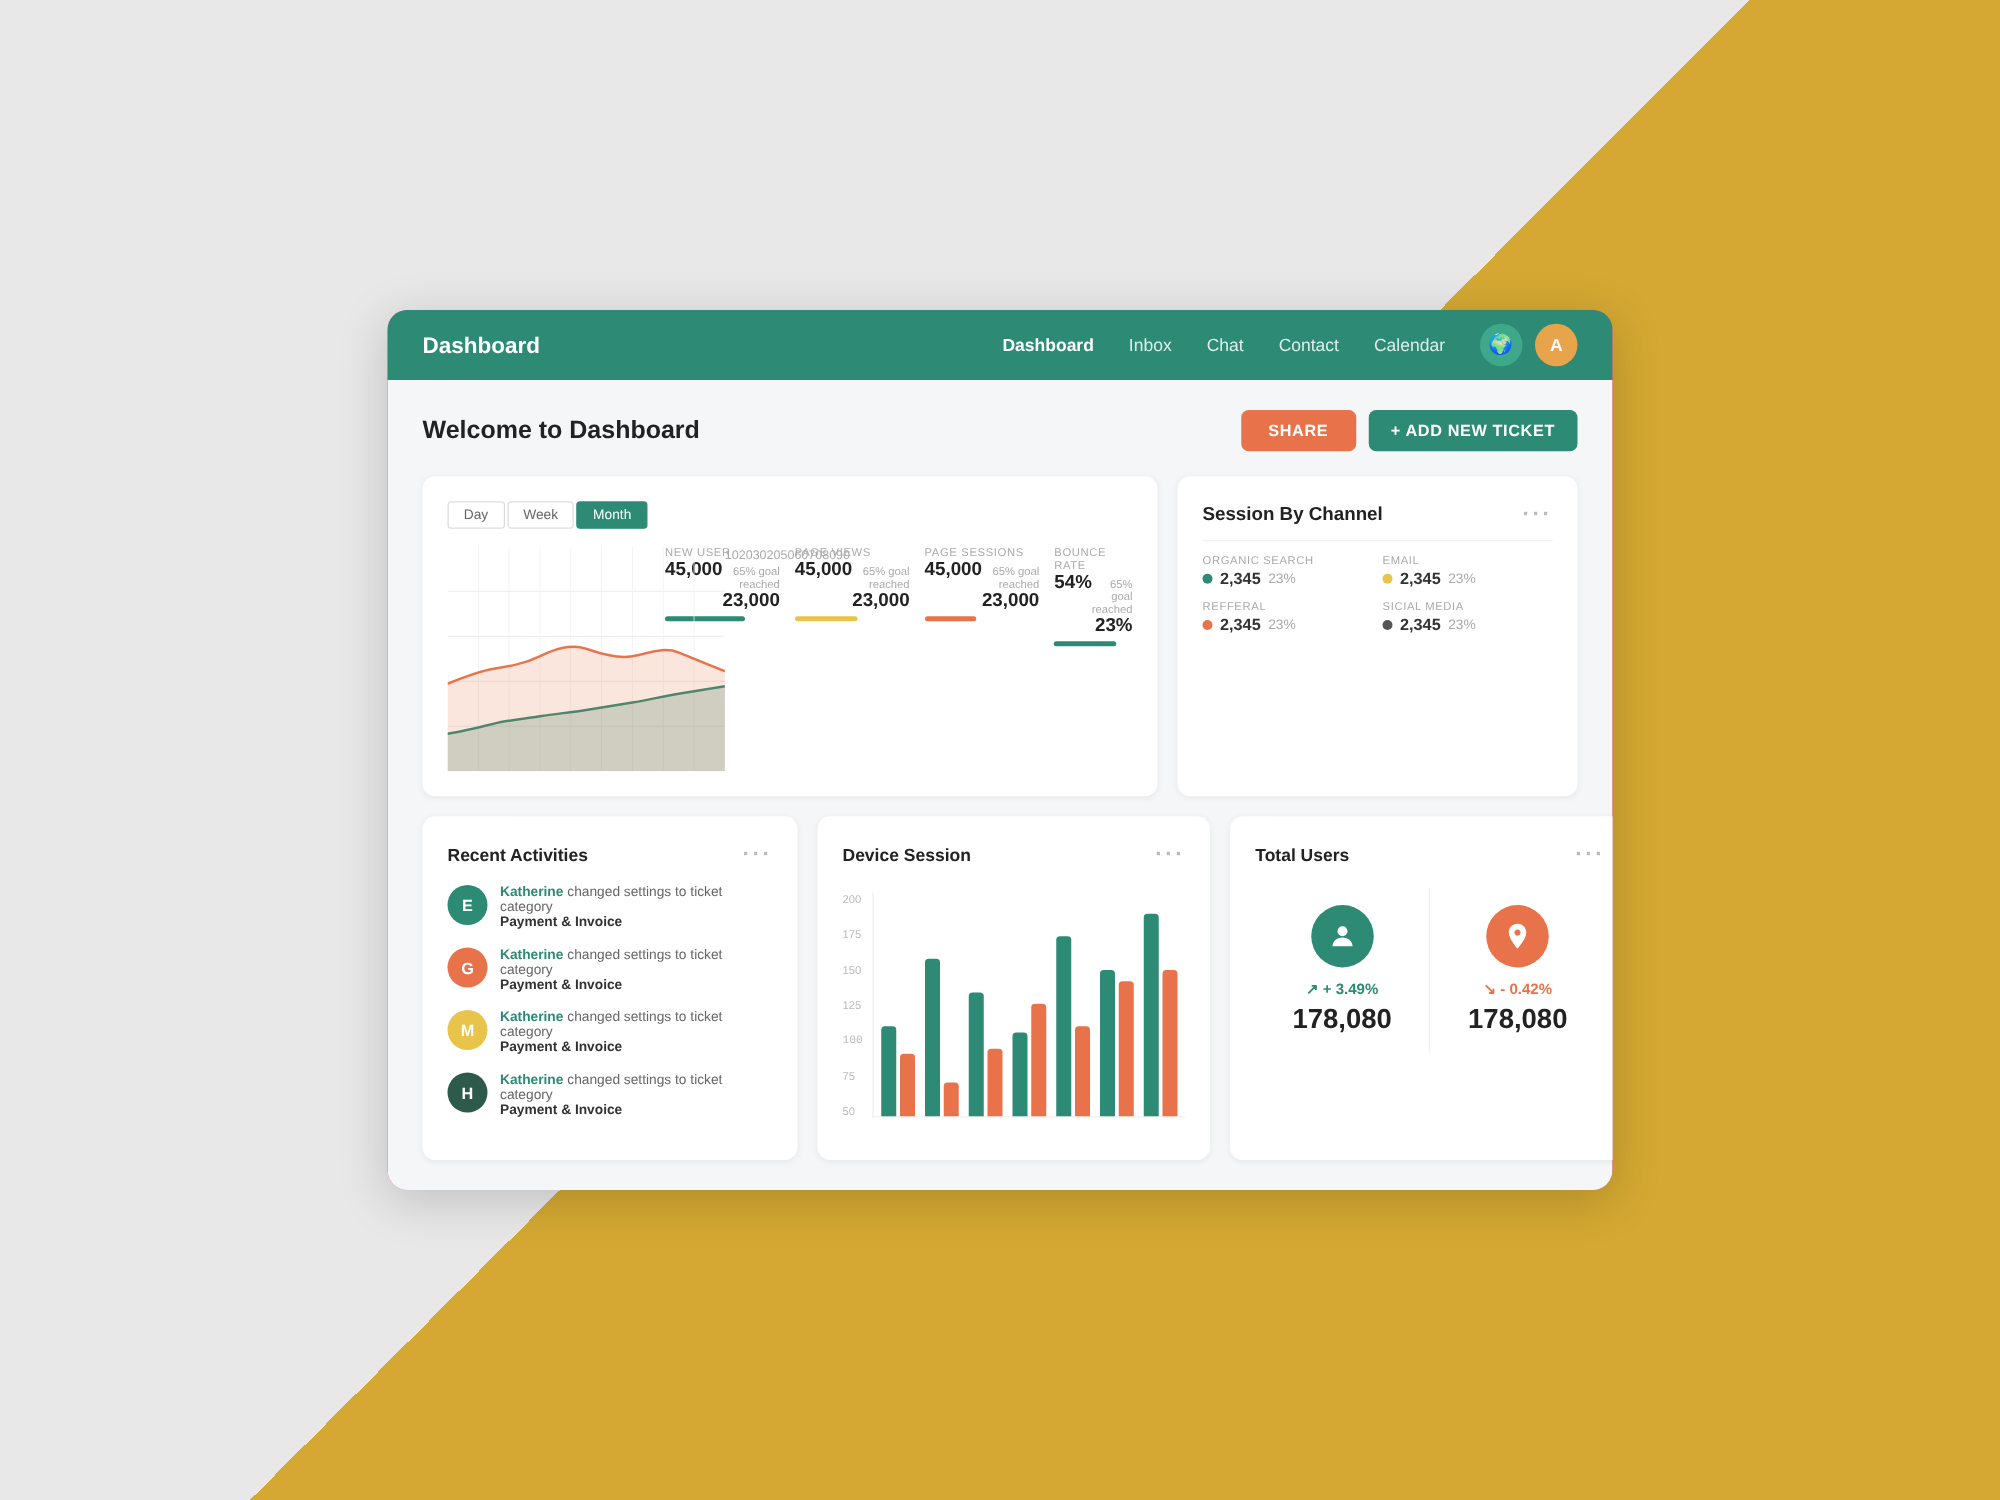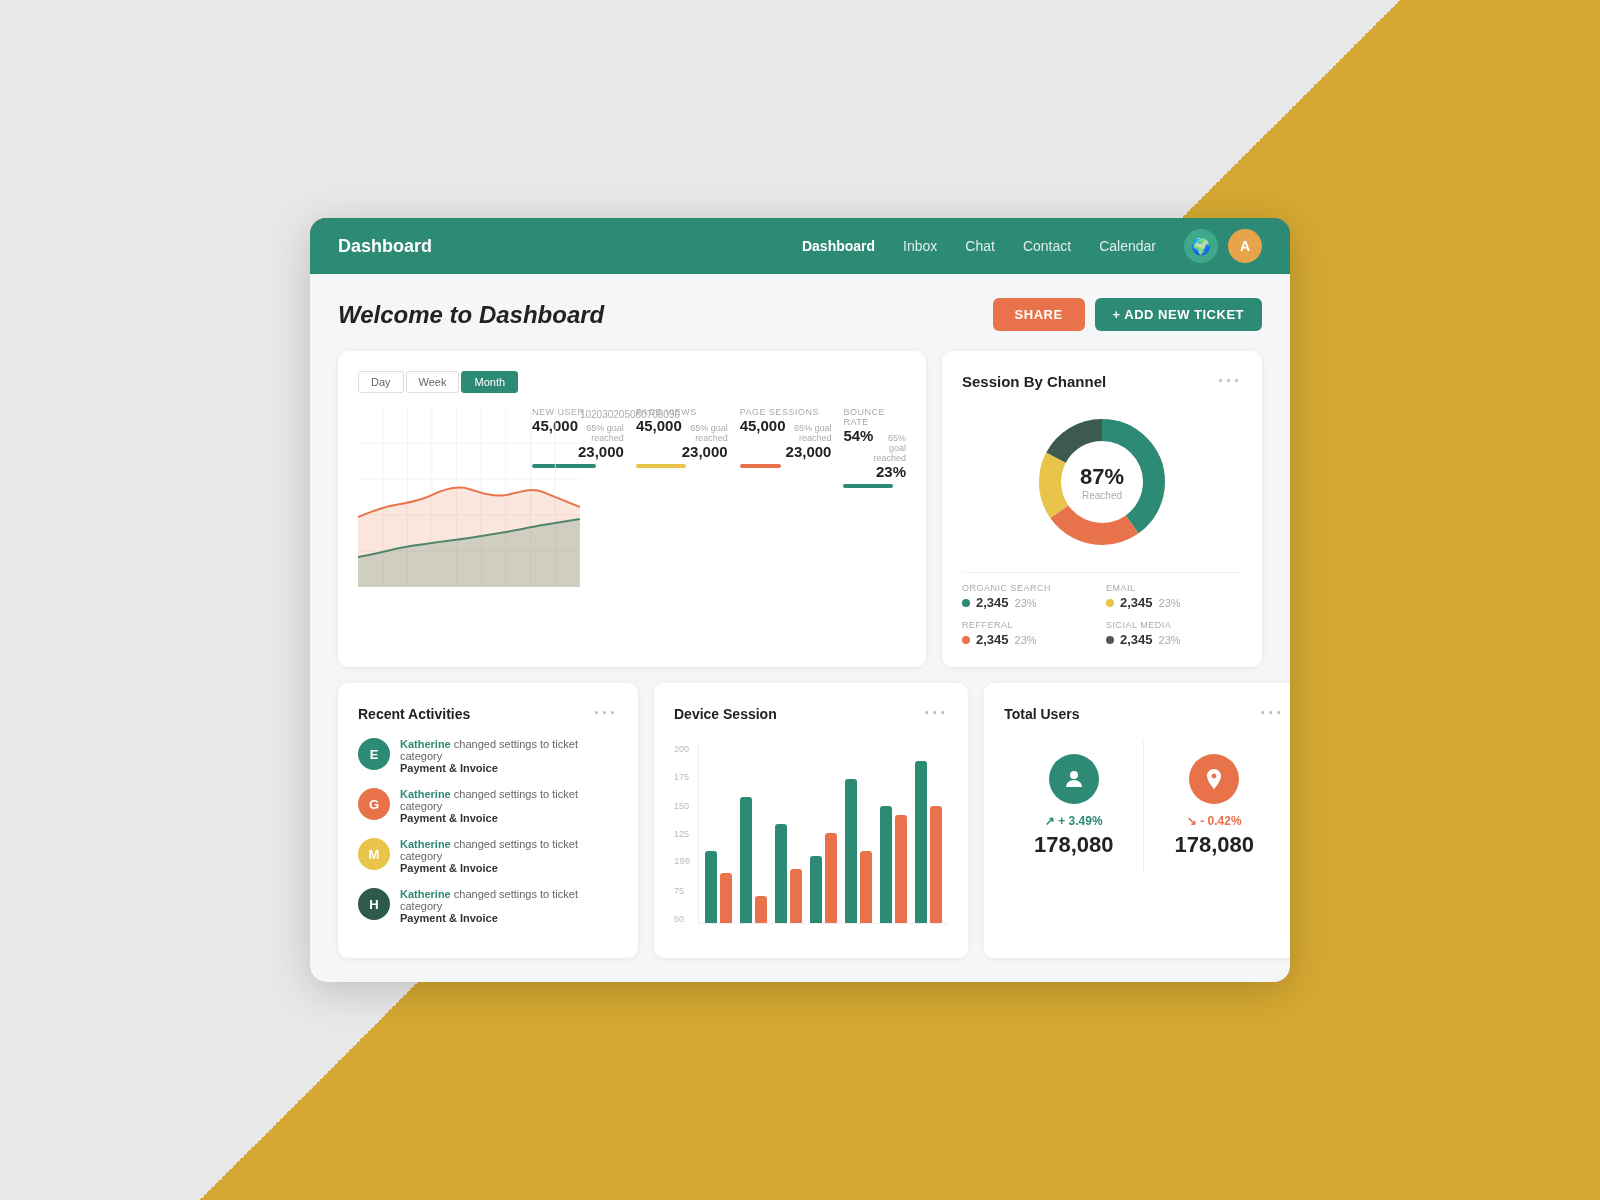--- a/index.html
+++ b/index.html
@@ -80,25 +80,24 @@
     .main {
       background: #f5f6f8;
       padding: 24px 28px;
     }
     .page-header {
       display: flex;
       align-items: center;
       margin-bottom: 20px;
     }
     .page-title {
-      font-size: 24px;
+      font-size: 20px;
       font-weight: 700;
       color: #222;
       flex: 1;
-      font-style: italic;
     }
     .btn-share {
       background: #e8734a;
       color: #fff;
       border: none;
       padding: 9px 22px;
       border-radius: 6px;
       font-size: 13px;
       font-weight: 600;
       cursor: pointer;
@@ -531,40 +530,20 @@
             </div>
           </div>
         </div>
       </div>
 
       <div class="card">
         <div class="session-title">
           <span>Session By Channel</span>
           <span class="more-dots">···</span>
         </div>
-        <div class="donut-container">
-          <div class="donut-wrap">
-            <svg viewBox="0 0 140 140" width="140" height="140">
-
-              <circle cx="70" cy="70" r="52" fill="none" stroke="#e8e8e8" stroke-width="22"></circle>
-
-              <circle cx="70" cy="70" r="52" fill="none" stroke="#2d8a74" stroke-width="22" stroke-dasharray="131 196" stroke-dashoffset="0" transform="rotate(-90 70 70)"></circle>
-
-              <circle cx="70" cy="70" r="52" fill="none" stroke="#e8734a" stroke-width="22" stroke-dasharray="82 245" stroke-dashoffset="-131" transform="rotate(-90 70 70)"></circle>
-
-              <circle cx="70" cy="70" r="52" fill="none" stroke="#e8c44a" stroke-width="22" stroke-dasharray="57 270" stroke-dashoffset="-213" transform="rotate(-90 70 70)"></circle>
-
-              <circle cx="70" cy="70" r="52" fill="none" stroke="#3d5a50" stroke-width="22" stroke-dasharray="57 270" stroke-dashoffset="-270" transform="rotate(-90 70 70)"></circle>
-            </svg>
-            <div class="donut-center">
-              <div class="donut-pct">87%</div>
-              <div class="donut-label">Reached</div>
-            </div>
-          </div>
-        </div>
         <hr class="channel-divider">
         <div class="channel-grid">
           <div class="channel-item">
             <div class="channel-name">ORGANIC SEARCH</div>
             <div class="channel-val-row">
               <div class="channel-dot" style="background:#2d8a74"></div>
               <span class="channel-val">2,345</span>
               <span class="channel-pct">23%</span>
             </div>
           </div>

